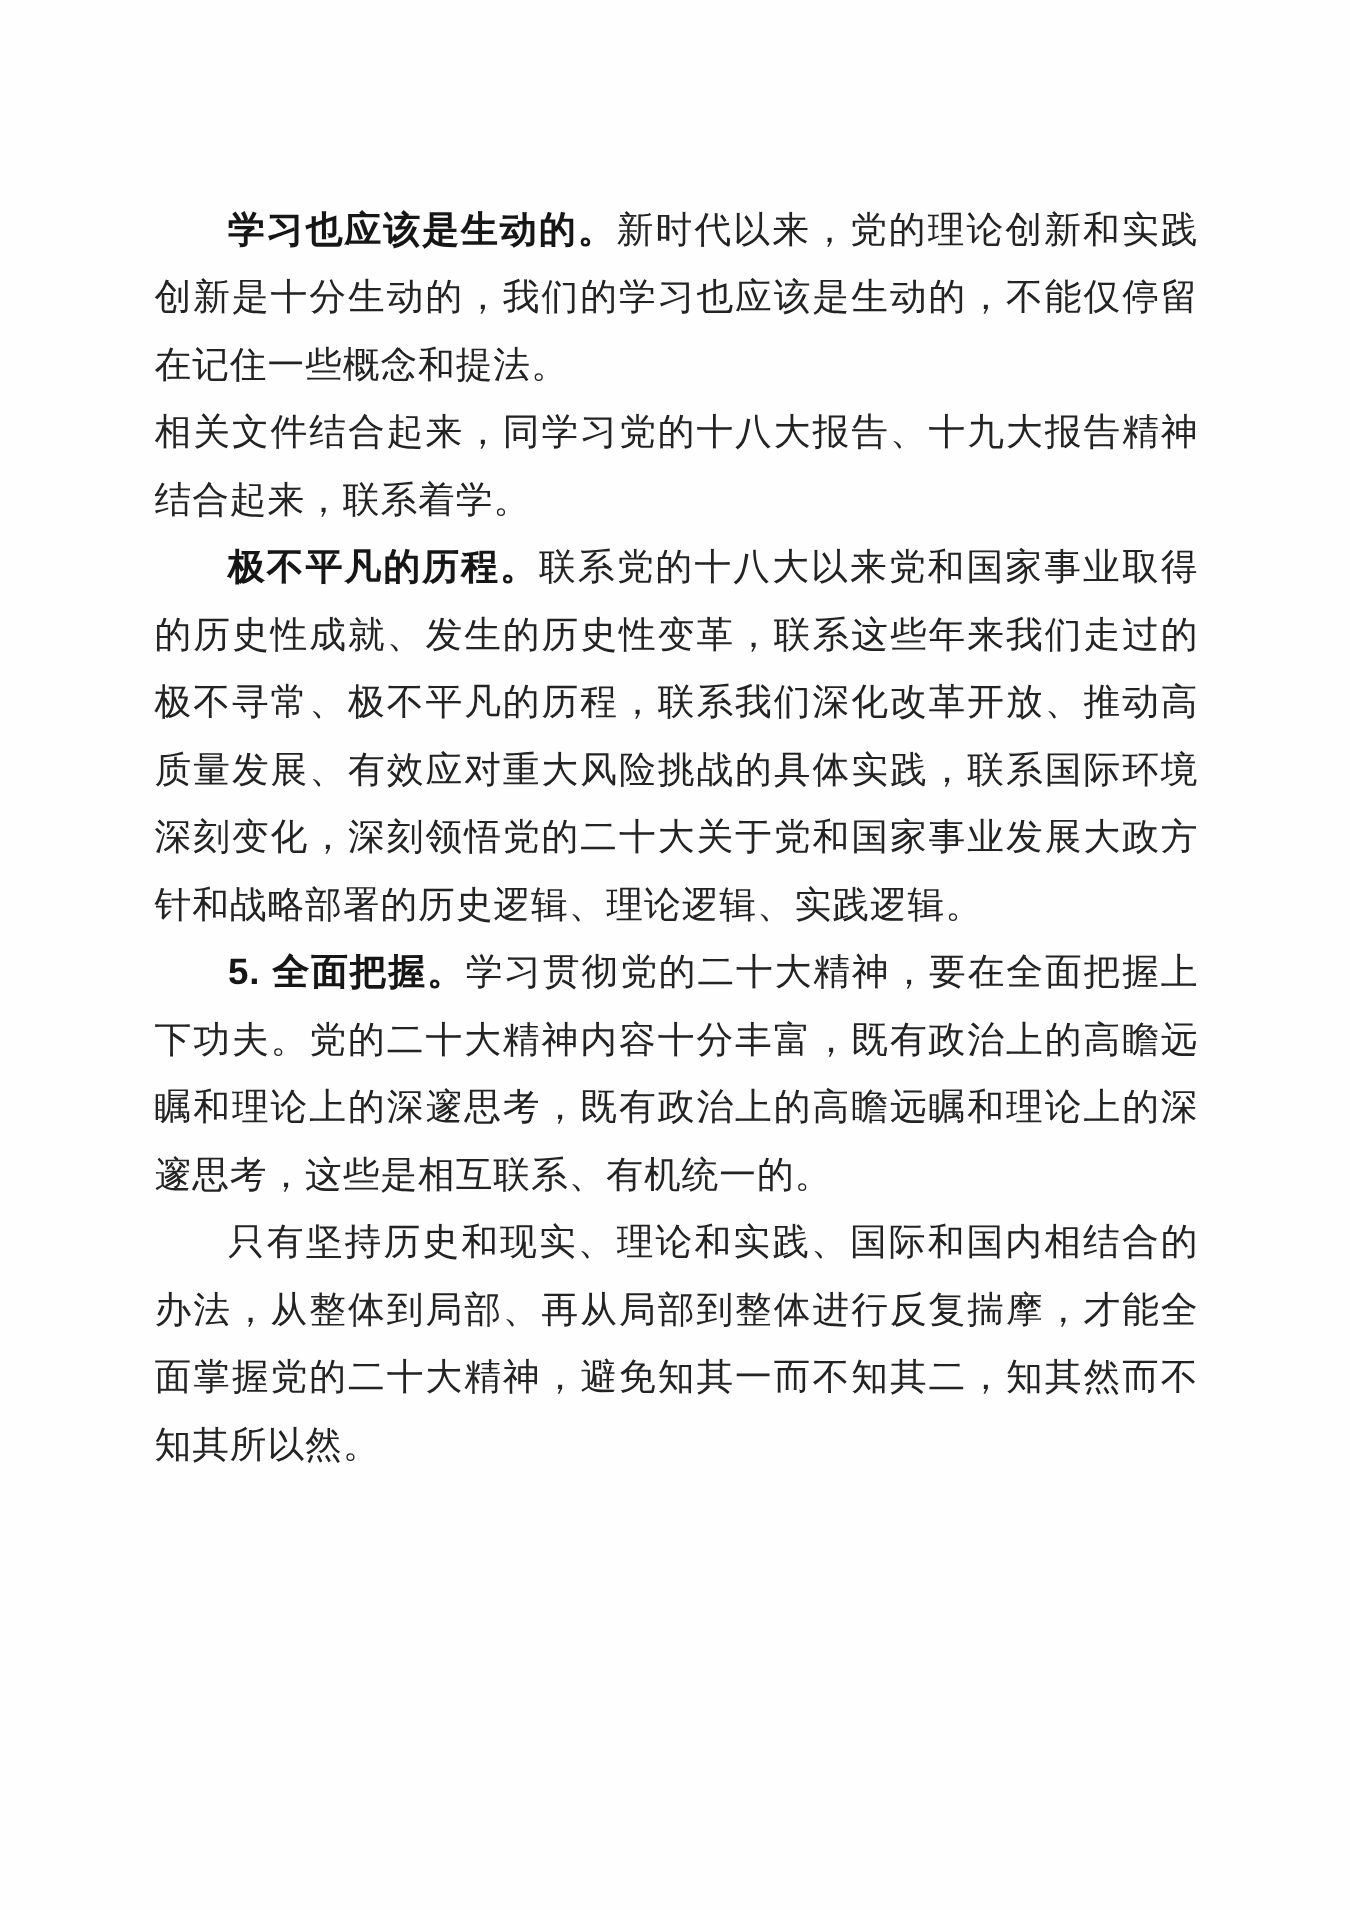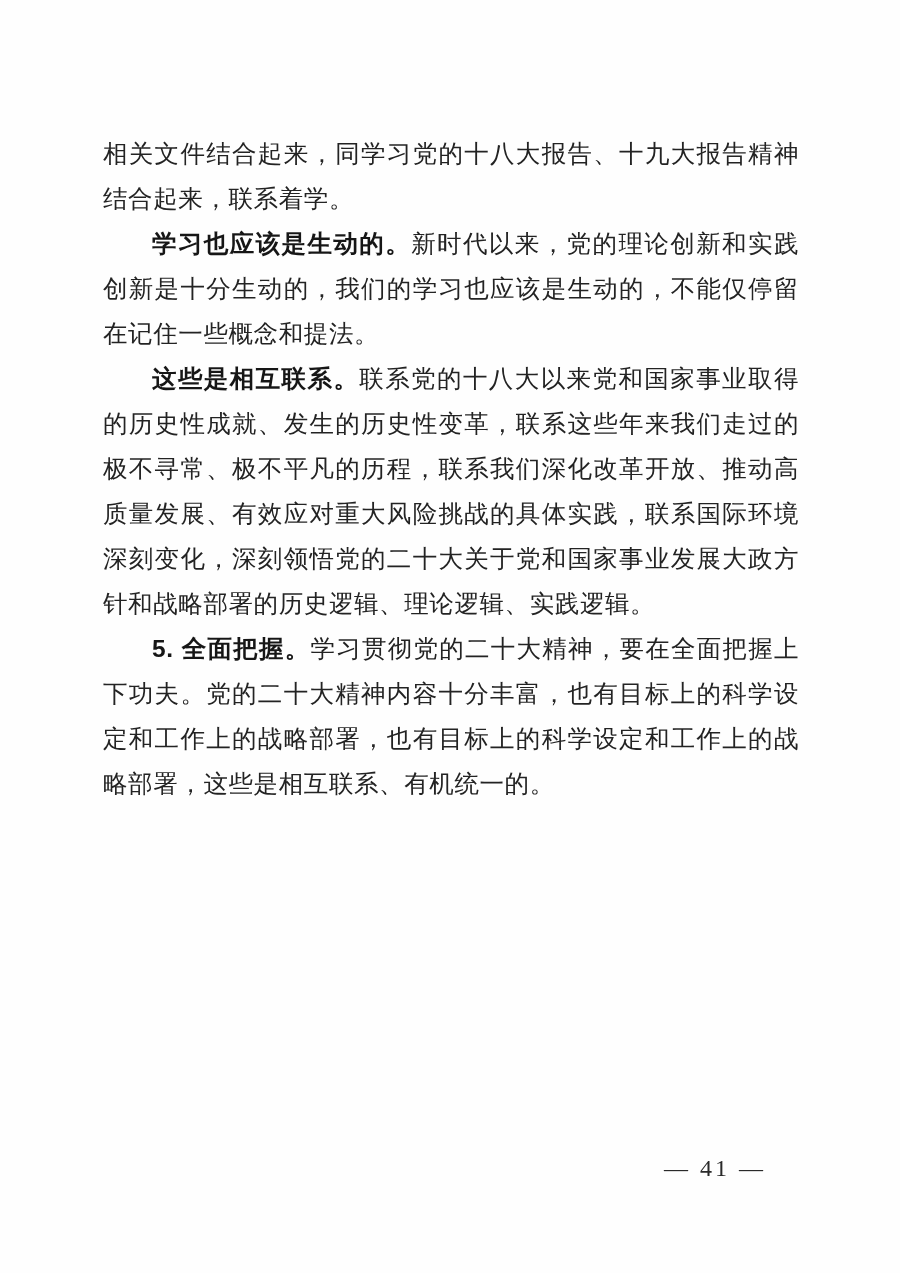--- a/index.html
+++ b/index.html
@@ -52,29 +52,27 @@
     white-space: nowrap;
   }
 </style>
 </head>
 <body>
 
 <div class="page">
 
   <main class="content">
 
+    <p class="para"><b class="lead">学习也应该是生动的。</b><span>新时代以来，党的理论创新和实践创新是十分生动的，我们的学习也应该是生动的，不能仅停留在记住一些概念和提法。</span></p>
+
     <p class="para no-indent"><b class="lead"></b><span>相关文件结合起来，同学习党的十八大报告、十九大报告精神结合起来，联系着学。</span></p>
 
-    <p class="para"><b class="lead">学习也应该是生动的。</b><span>新时代以来，党的理论创新和实践创新是十分生动的，我们的学习也应该是生动的，不能仅停留在记住一些概念和提法。</span></p>
+    <p class="para"><b class="lead">极不平凡的历程。</b><span>联系党的十八大以来党和国家事业取得的历史性成就、发生的历史性变革，联系这些年来我们走过的极不寻常、极不平凡的历程，联系我们深化改革开放、推动高质量发展、有效应对重大风险挑战的具体实践，联系国际环境深刻变化，深刻领悟党的二十大关于党和国家事业发展大政方针和战略部署的历史逻辑、理论逻辑、实践逻辑。</span></p>
 
-    <p class="para"><b class="lead">这些是相互联系。</b><span>联系党的十八大以来党和国家事业取得的历史性成就、发生的历史性变革，联系这些年来我们走过的极不寻常、极不平凡的历程，联系我们深化改革开放、推动高质量发展、有效应对重大风险挑战的具体实践，联系国际环境深刻变化，深刻领悟党的二十大关于党和国家事业发展大政方针和战略部署的历史逻辑、理论逻辑、实践逻辑。</span></p>
+    <p class="para"><b class="lead">5. 全面把握。</b><span>学习贯彻党的二十大精神，要在全面把握上下功夫。党的二十大精神内容十分丰富，既有政治上的高瞻远瞩和理论上的深邃思考，既有政治上的高瞻远瞩和理论上的深邃思考，这些是相互联系、有机统一的。</span></p>
 
-    <p class="para"><b class="lead">5. 全面把握。</b><span>学习贯彻党的二十大精神，要在全面把握上下功夫。党的二十大精神内容十分丰富，也有目标上的科学设定和工作上的战略部署，也有目标上的科学设定和工作上的战略部署，这些是相互联系、有机统一的。</span></p>
-
+    <p class="para"><b class="lead"></b><span>只有坚持历史和现实、理论和实践、国际和国内相结合的办法，从整体到局部、再从局部到整体进行反复揣摩，才能全面掌握党的二十大精神，避免知其一而不知其二，知其然而不知其所以然。</span></p>
 
 
   </main>
 
-  <footer class="footer">
-    <span class="page-num">— 41 —</span>
-  </footer>
 
 </div>
 
 </body></html>

